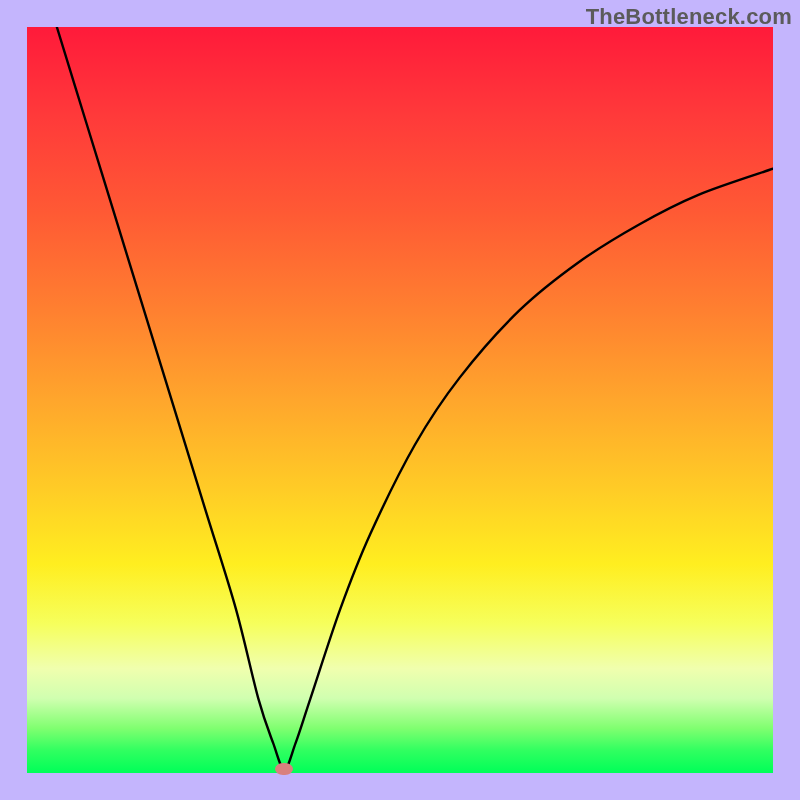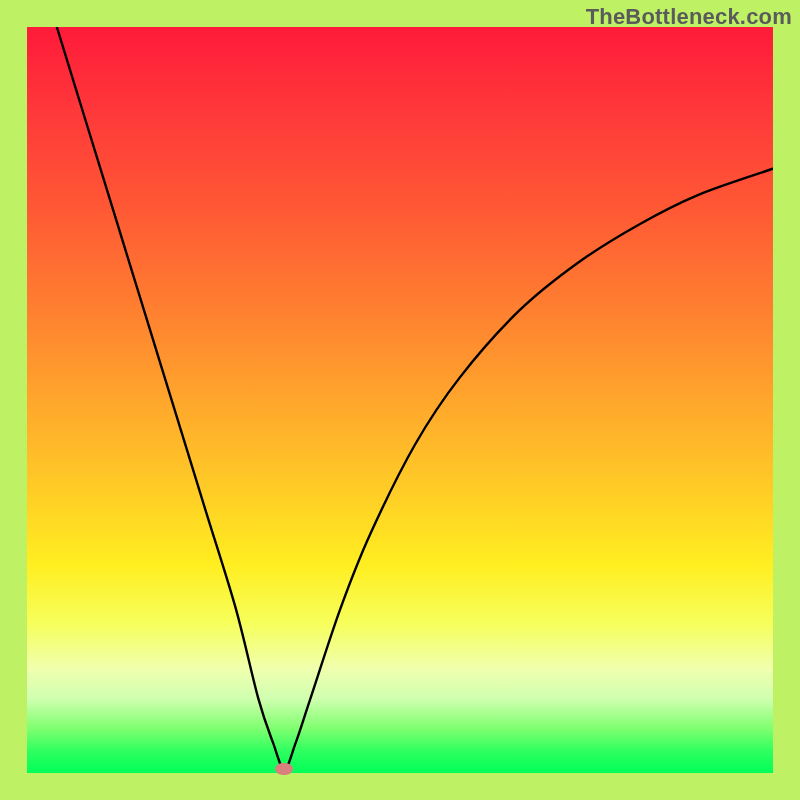--- a/index.html
+++ b/index.html
@@ -1,21 +1,21 @@
 <!DOCTYPE html>
 <html><head>
 <meta charset="utf-8">
 <style>
   * { margin: 0; padding: 0; box-sizing: border-box; }
   html, body { width: 800px; height: 800px; overflow: hidden; background: #000; }
   .frame {
     position: relative;
     width: 800px;
     height: 800px;
-    background: #bef264;
+    background: #c4b5fd;
   }
   .plot-area {
     position: absolute;
     left: 27px;
     top: 27px;
     width: 746px;
     height: 746px;
     
     background: linear-gradient(
       to bottom,

